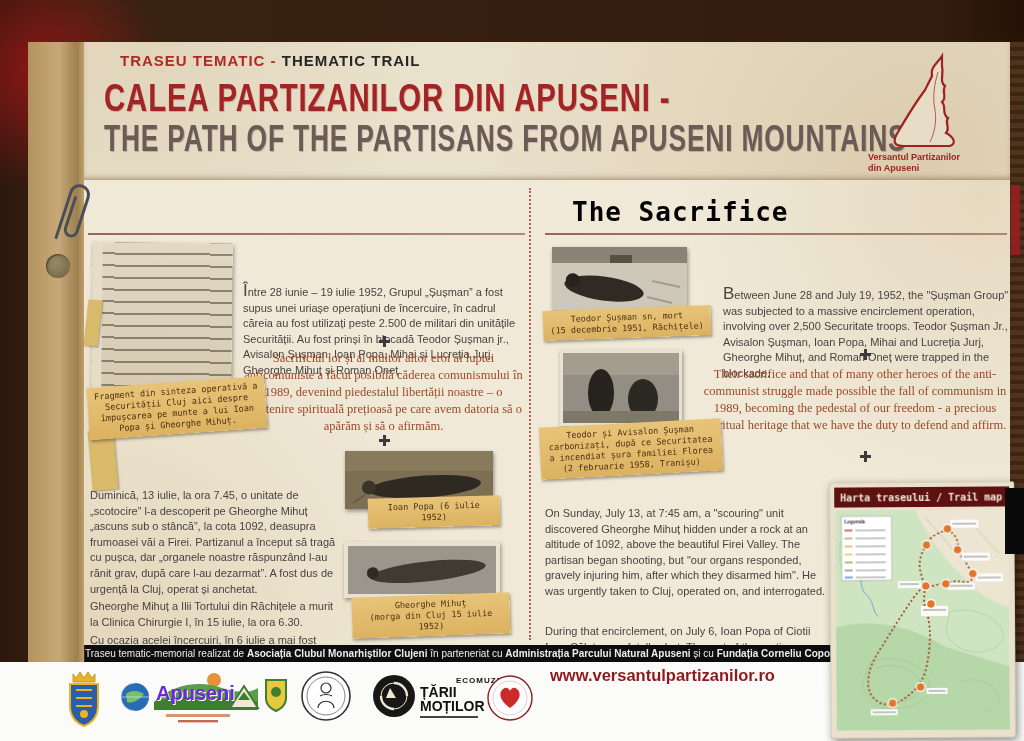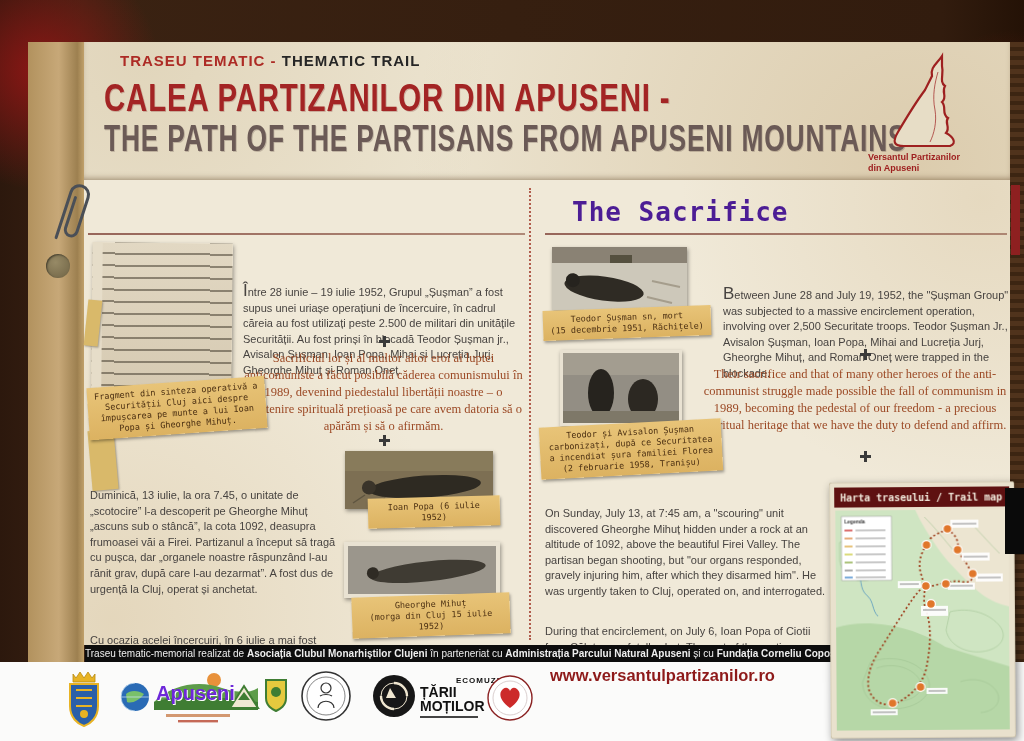--- a/index.html
+++ b/index.html
@@ -146,20 +146,21 @@
 
   <div class="abs body-text" style="left:243px;top:246px;width:282px;">
     <span class="lead">Î</span><span>ntre 28 iunie – 19 iulie 1952, Grupul „Șușman” a fost supus unei uriașe operațiuni de încercuire, în cadrul căreia au fost utilizați peste 2.500 de militari din unitățile Securității. Au fost prinși în blocadă Teodor Șușman jr., Avisalon Șușman, Ioan Popa, Mihai și Lucreția Jurj, Gheorghe Mihuț și Roman Oneț.</span>
   </div>
 
   <div class="abs cross-row" style="left:243px;top:333px;width:282px;"><span class="cross-icon"></span></div>
   <div class="abs memorial" style="left:240px;top:350px;width:287px;">Sacrificiul lor și al multor altor eroi ai luptei anticomuniste a făcut posibilă căderea comunismului în 1989, devenind piedestalul libertății noastre – o moștenire spirituală prețioasă pe care avem datoria să o apărăm și să o afirmăm.</div>
   <div class="abs cross-row" style="left:243px;top:432px;width:282px;"><span class="cross-icon"></span></div>
 
   <div class="abs body-text" style="left:90px;top:452px;width:252px;">Duminică, 13 iulie, la ora 7.45, o unitate de „scotocire” l-a descoperit pe Gheorghe Mihuț „ascuns sub o stâncă”, la cota 1092, deasupra frumoasei văi a Firei. Partizanul a început să tragă cu pușca, dar „organele noastre răspunzând l-au rănit grav, după care l-au dezarmat”. A fost dus de urgență la Cluj, operat și anchetat.</div>
+  <div class="abs body-text" style="left:90px;top:563px;width:252px;">Gheorghe Mihuț a Ilii Tortului din Răchițele a murit la Clinica Chirurgie I, în 15 iulie, la ora 6.30.</div>
   <div class="abs body-text" style="left:90px;top:597px;width:252px;">Cu ocazia acelei încercuiri, în 6 iulie a mai fost împușcat mortal Ioan Popa a Ciotii din Călata. Restul partizanilor au scăpat în mod miraculos și de neînțeles pentru comandanții Securității.</div>
 
   <svg class="abs photo" style="left:345px;top:451px;" width="148" height="58" viewBox="0 0 148 58">
     <rect width="148" height="58" fill="#7d6f53"></rect>
     <rect width="148" height="20" fill="#8d8060" opacity=".7"></rect>
     <g transform="rotate(-4 74 36)">
       <ellipse cx="80" cy="36" rx="56" ry="11" fill="#2e2a22"></ellipse>
       <circle cx="24" cy="33" r="7" fill="#3a342a"></circle>
     </g>
     <path d="M8,52 L20,44 M30,55 L40,47 M110,54 L122,46" stroke="#5f5540" stroke-width="1.5"></path>
@@ -171,21 +172,21 @@
     <g transform="rotate(-6 74 26)">
       <ellipse cx="80" cy="26" rx="58" ry="10" fill="#3f3b33"></ellipse>
       <circle cx="25" cy="22" r="6" fill="#2f2b24"></circle>
     </g>
   </svg>
   <div class="abs tape" style="left:352px;top:595px;width:148px;transform:rotate(-2deg);">
     <div>Gheorghe Mihuț</div>
     <div>(morga din Cluj 15 iulie 1952)</div>
   </div>
 
-  <div class="abs page-heading" style="left:572px;top:197px;color:#4c1d95;">The Sacrifice</div>
+  <div class="abs page-heading" style="left:572px;top:197px;color:#000000;">The Sacrifice</div>
   <div class="abs heading-rule" style="left:545px;top:233px;width:462px;"></div>
 
   <svg class="abs photo" style="left:552px;top:247px;" width="135" height="63" viewBox="0 0 135 63">
     <rect width="135" height="63" fill="#cdc8ba"></rect>
     <rect width="135" height="16" fill="#8a8274"></rect>
     <rect x="58" y="8" width="22" height="8" fill="#55503f"></rect>
     <g transform="rotate(8 55 42)">
       <ellipse cx="52" cy="42" rx="40" ry="12" fill="#2f2b24"></ellipse>
       <circle cx="20" cy="38" r="7" fill="#26231e"></circle>
     </g>

